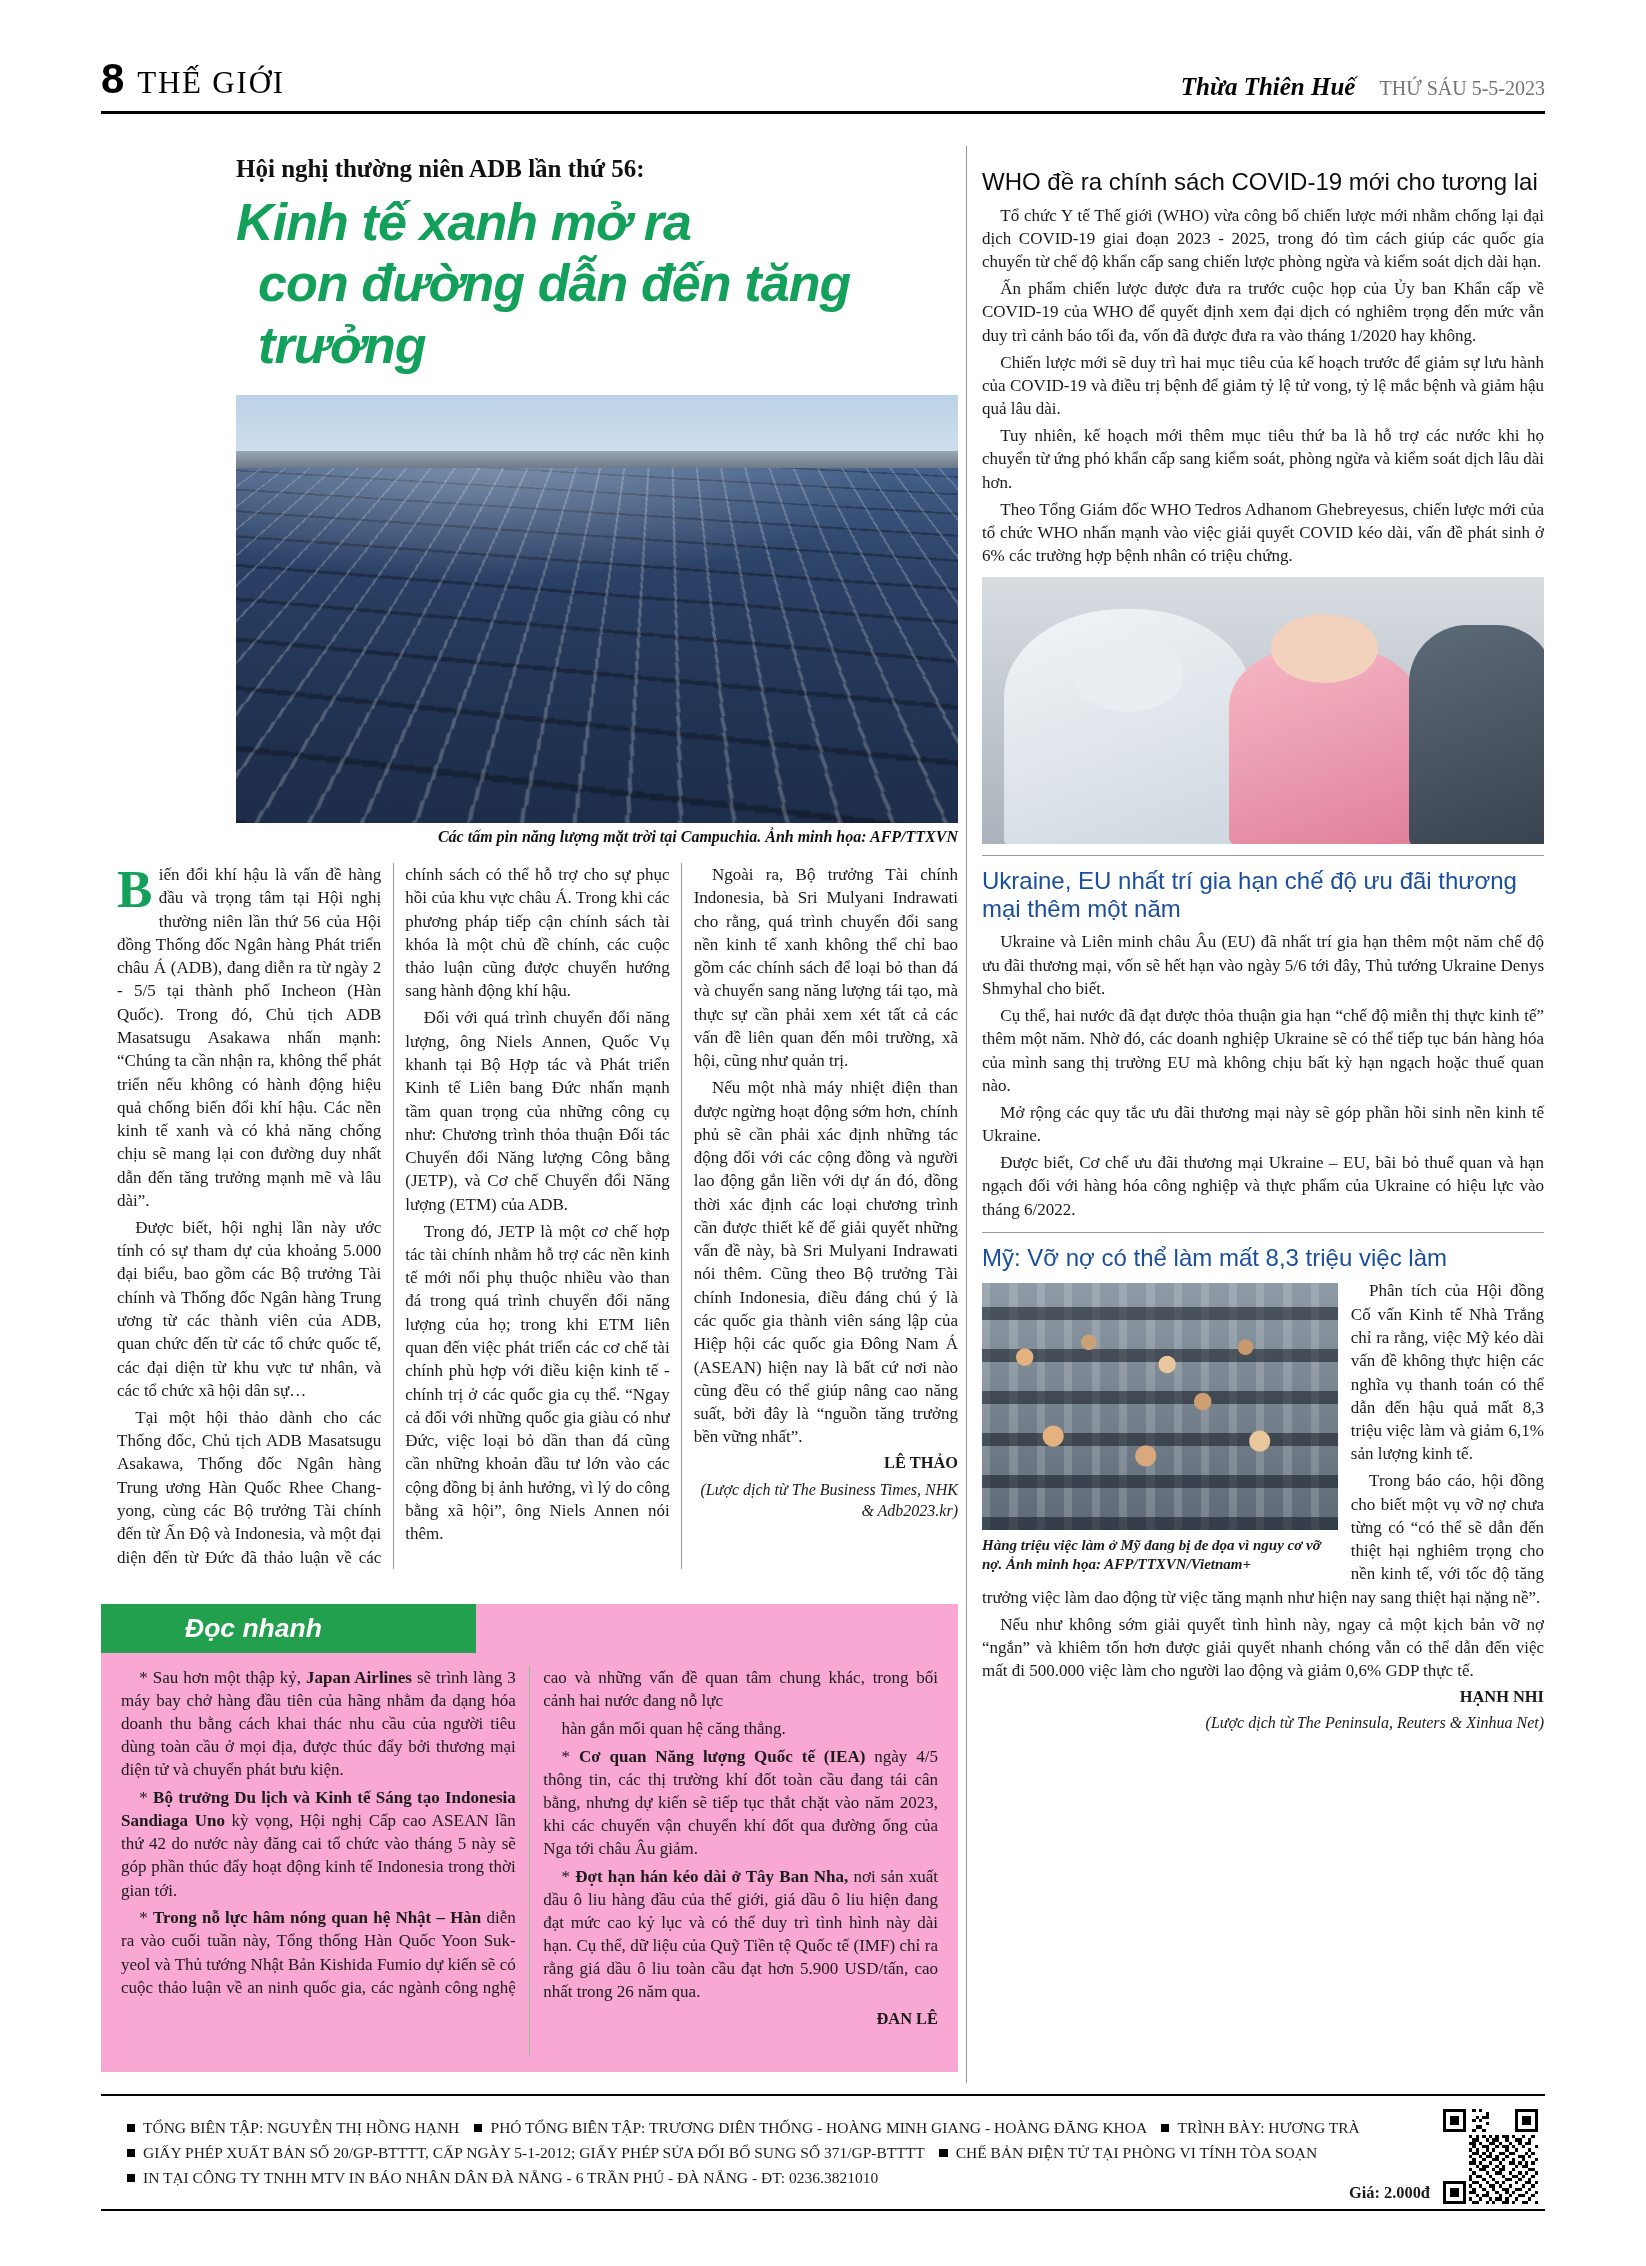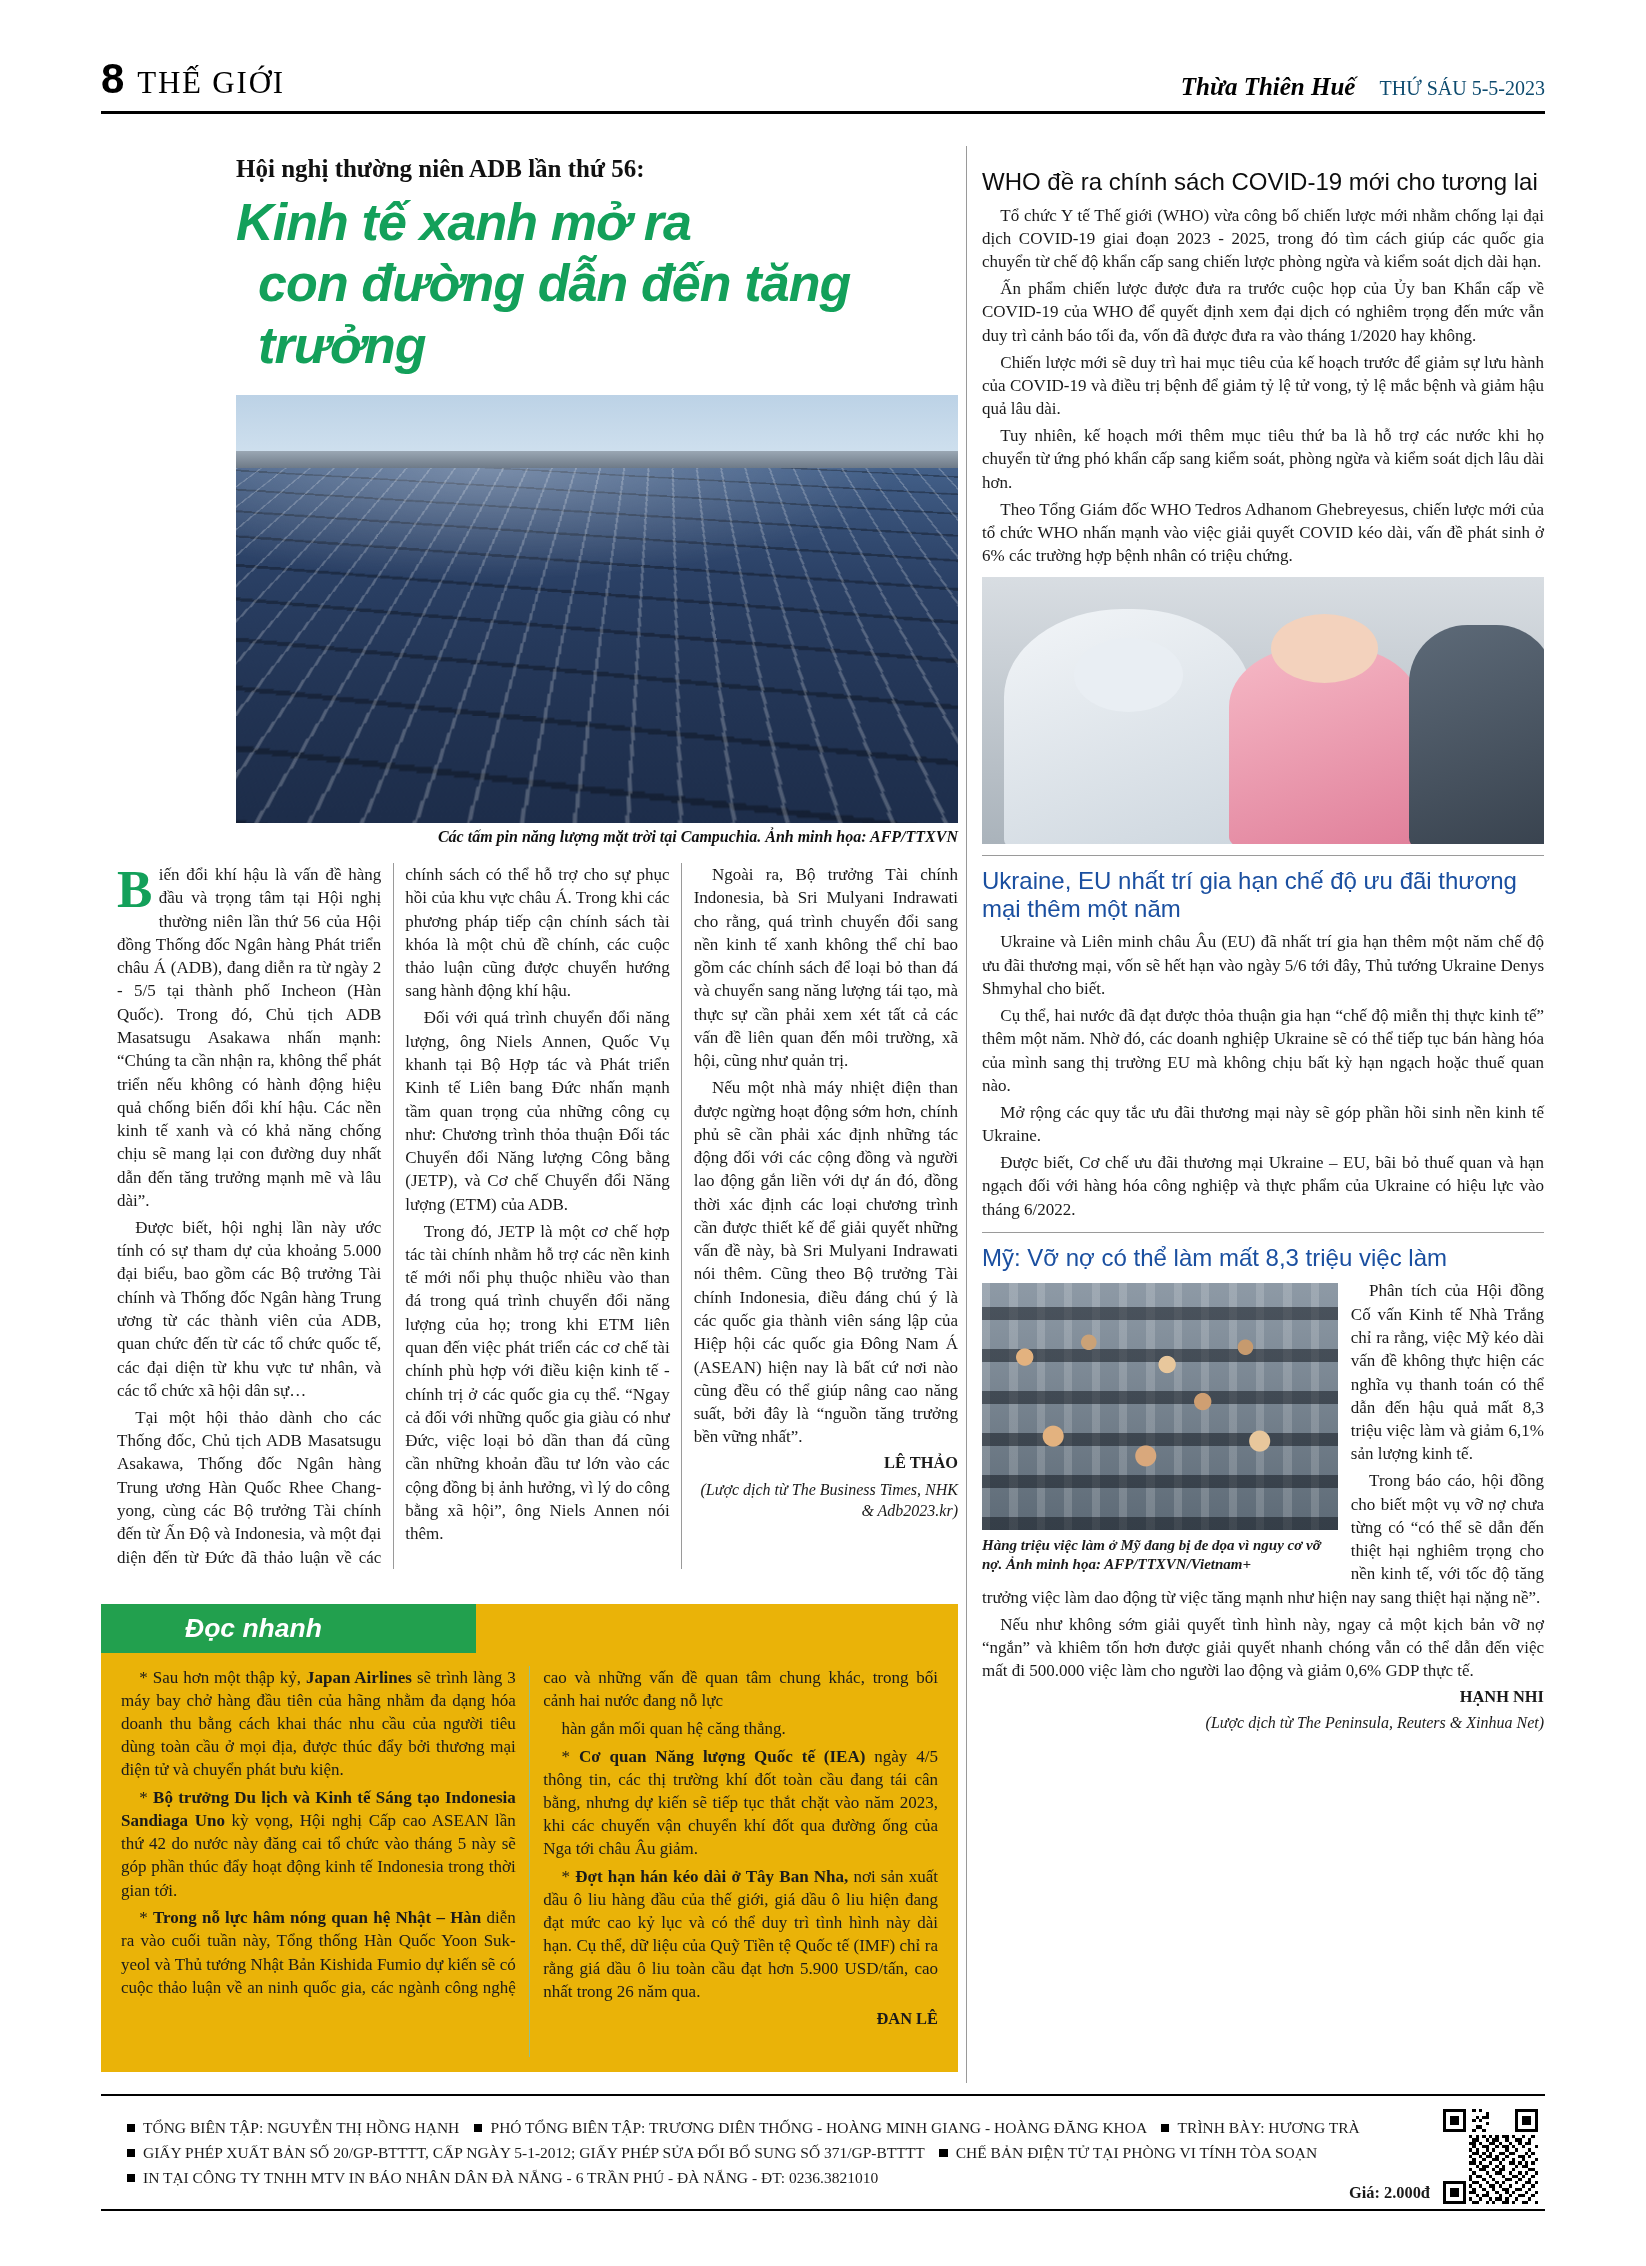--- a/index.html
+++ b/index.html
@@ -56,21 +56,21 @@
   .paper-name {
     font-family: "Liberation Serif", serif;
     font-weight: bold;
     font-style: italic;
     font-size: 25px;
     color: #000;
   }
   .issue-date {
     font-family: "Liberation Serif", serif;
     font-size: 20px;
-    color: #0c4a6e;
+    color: #737373;
   }
   .rule-top {
     position: absolute;
     left: 101px;
     top: 111px;
     width: 1444px;
     height: 2.7px;
     background: #000;
   }
 
@@ -165,21 +165,21 @@
     font-weight: normal;
   }
 
   
   .quickbox {
     position: absolute;
     left: 101px;
     top: 1604px;
     width: 857px;
     height: 468px;
-    background: #eab308;
+    background: #f9a8d4;
     box-sizing: border-box;
   }
   .quickbox-title {
     position: absolute;
     left: 0px;
     top: 0px;
     width: 375px;
     height: 49px;
     background: #22a04e;
     color: #ffffff;

